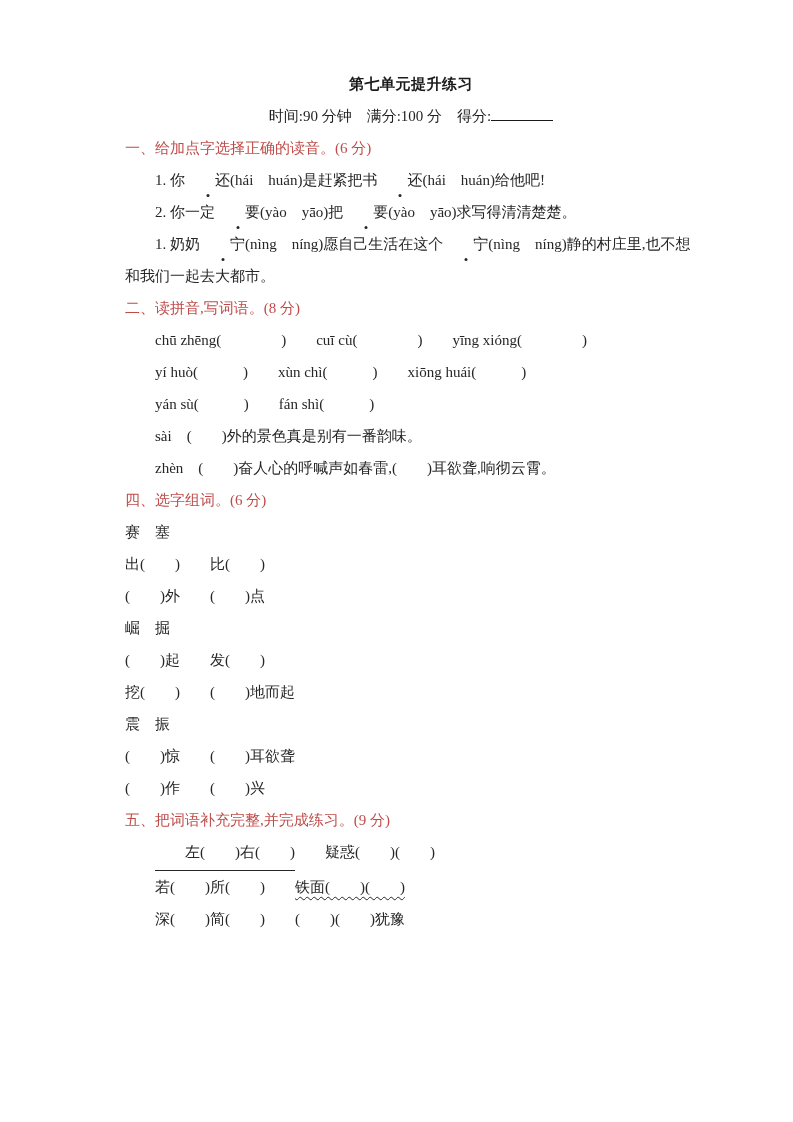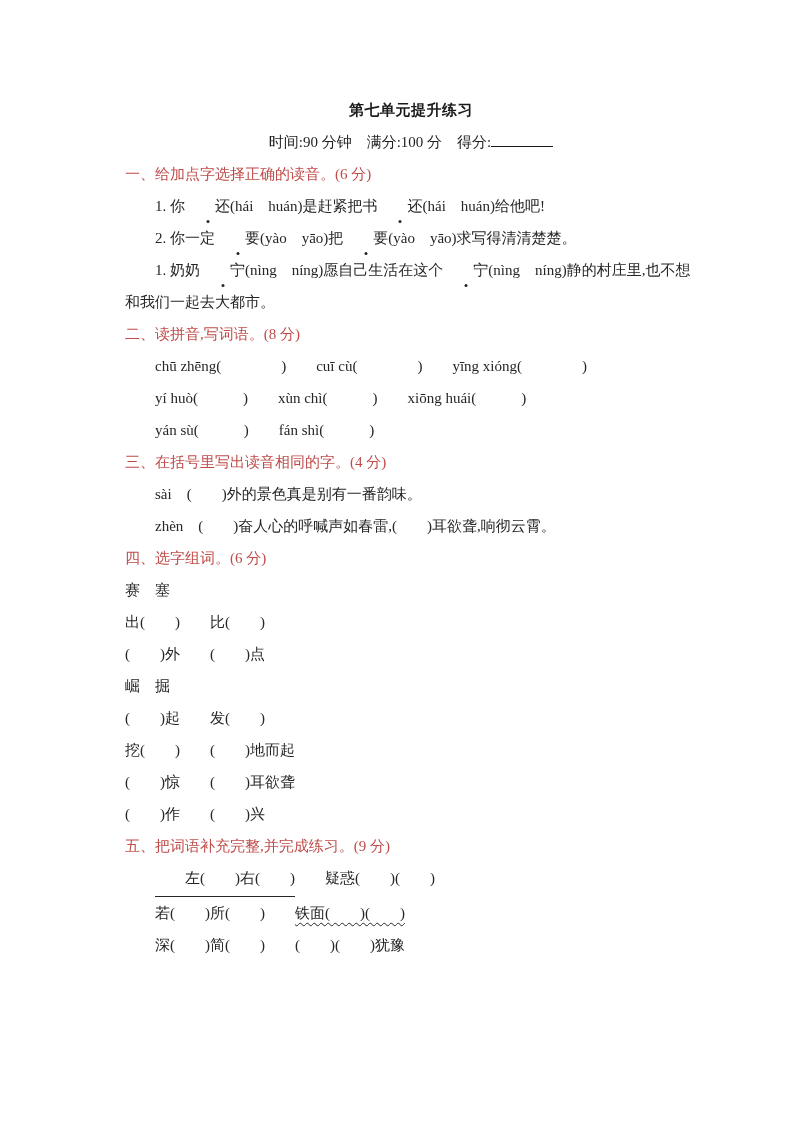--- a/index.html
+++ b/index.html
@@ -8,21 +8,21 @@
     width:793px;height:1122px;
     background:#ffffff;
     overflow:hidden;
     font-family:"Liberation Serif","DejaVu Serif",serif;
     color:#262626;
   }
   .content{
     position:absolute;
     left:125px;top:0;
     width:572px;
-    padding-top:94px;
+    padding-top:68px;
   }
   .content p{margin:0;font-size:15px;line-height:32px;}
   .doc-title{
     text-align:center;
     font-size:16.5px;
     font-weight:bold;
     color:#1a1a1a;
     line-height:34px;
     letter-spacing:0.5px;
   }
@@ -73,30 +73,30 @@
     <div>
         <p class="heading line">一、给加点字选择正确的读音。(6 分)</p>
         <p class="line indent"><span>1. 你</span><span class="dot">还</span><span>(hái　huán)是赶紧把书</span><span class="dot">还</span><span>(hái　huán)给他吧!</span></p>
         <p class="line indent"><span>2. 你一定</span><span class="dot">要</span><span>(yào　yāo)把</span><span class="dot">要</span><span>(yào　yāo)求写得清清楚楚。</span></p>
         <p class="line indent"><span>1. 奶奶</span><span class="dot">宁</span><span>(nìng　níng)愿自己生活在这个</span><span class="dot">宁</span><span>(nìng　níng)静的村庄里,也不想</span></p>
         <p class="line"><span>和我们一起去大都市。</span></p>
         <p class="heading line">二、读拼音,写词语。(8 分)</p>
         <p class="line indent"><span>chū zhēng(　　　　)　　cuī cù(　　　　)　　yīng xióng(　　　　)</span></p>
         <p class="line indent"><span>yí huò(　　　)　　xùn chì(　　　)　　xiōng huái(　　　)</span></p>
         <p class="line indent"><span>yán sù(　　　)　　fán shì(　　　)</span></p>
-        <p class="heading line">三、在括号里写出读音相同的字。(4 分)</p>
         <p class="line indent"><span>sài　(　　)外的景色真是别有一番韵味。</span></p>
         <p class="line indent"><span>zhèn　(　　)奋人心的呼喊声如春雷,(　　)耳欲聋,响彻云霄。</span></p>
         <p class="heading line">四、选字组词。(6 分)</p>
         <p class="line center"><span>赛　塞</span></p>
         <p class="line center"><span>出(　　)　　比(　　)</span></p>
         <p class="line center"><span>(　　)外　　(　　)点</span></p>
         <p class="line center"><span>崛　掘</span></p>
         <p class="line center"><span>(　　)起　　发(　　)</span></p>
         <p class="line center"><span>挖(　　)　　(　　)地而起</span></p>
+        <p class="line center"><span>震　振</span></p>
         <p class="line center"><span>(　　)惊　　(　　)耳欲聋</span></p>
         <p class="line center"><span>(　　)作　　(　　)兴</span></p>
         <p class="heading line">五、把词语补充完整,并完成练习。(9 分)</p>
         <p class="line indent"><span class="u-solid">左(　　)右(　　)</span><span>　　</span><span>疑惑(　　)(　　)</span></p>
         <p class="line indent"><span>若(　　)所(　　)</span><span>　　</span><span class="u-wavy">铁面(　　)(　　)</span></p>
         <p class="line indent"><span>深(　　)简(　　)</span><span>　　</span><span>(　　)(　　)犹豫</span></p>
       </div>
   </div>
 </div>
 

